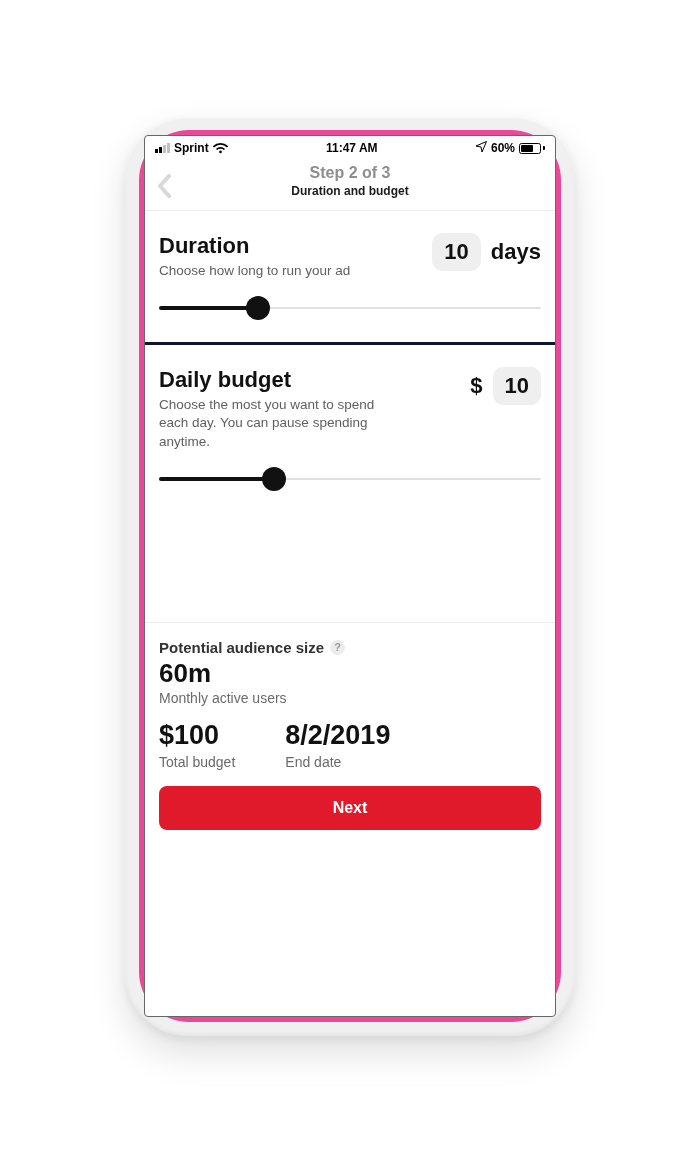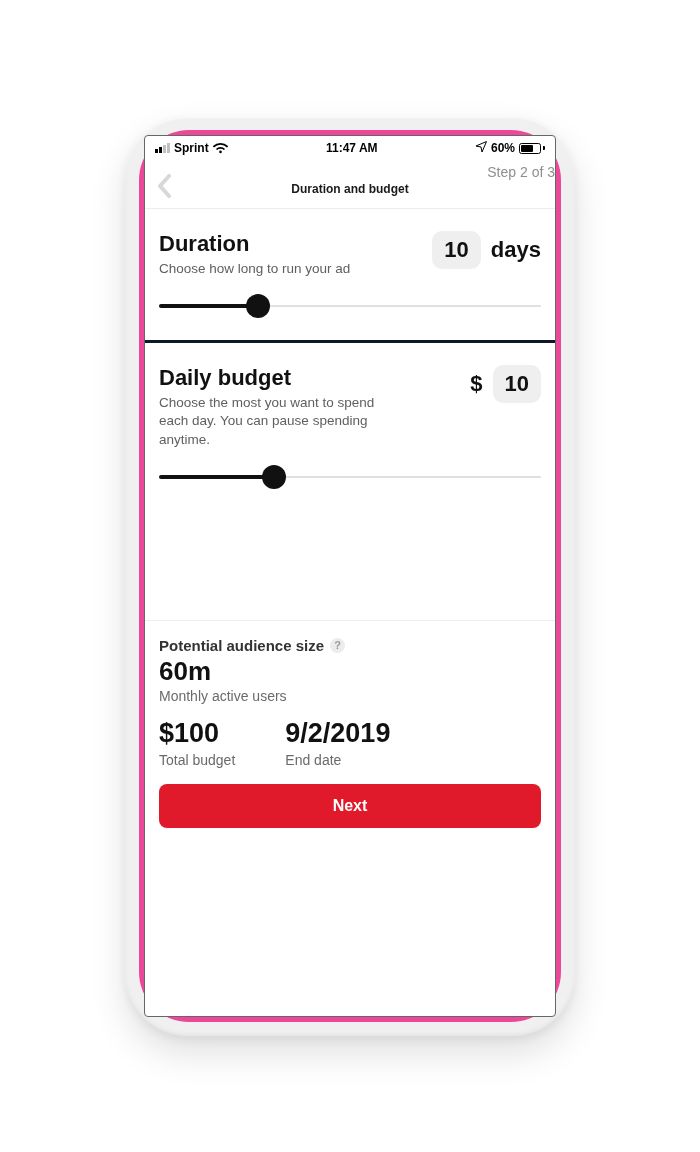--- a/index.html
+++ b/index.html
@@ -75,21 +75,21 @@
   padding: 4px 0 12px;
   border-bottom: 1px solid #ededed;
 }
 .back-chevron {
   position: absolute;
   left: 12px;
   top: 14px;
   color: #d9d9d9;
   cursor: pointer;
 }
-.step-label { color:#8e8e8e; font-size:14px; font-weight:400;text-align:right; }
+.step-label { color:#8e8e8e; font-size:16px; font-weight:700; }
 .page-title { color:#1a1a1a; font-size:12px; font-weight:800; margin-top:2px; }
 
 
 .content { flex:1; overflow:auto; }
 
 .section {
   padding: 22px 14px 24px;
   border-bottom: 3px solid #0f172a;
 }
 .section-row { display:flex; justify-content:space-between; align-items:flex-start; gap:10px;}
@@ -246,21 +246,21 @@
           </div>
           <div class="aud-value">60m</div>
           <div class="aud-sub">Monthly active users</div>
 
           <div class="stats-row">
             <div>
               <div class="stat-value">$100</div>
               <div class="stat-label">Total budget</div>
             </div>
             <div>
-              <div class="stat-value">9/2/2019</div>
+              <div class="stat-value">8/2/2019</div>
               <div class="stat-label">End date</div>
             </div>
           </div>
 
           <button class="next-btn">Next</button>
         </div>
 
         <div class="home-indicator-space"></div>
       </div>
 

